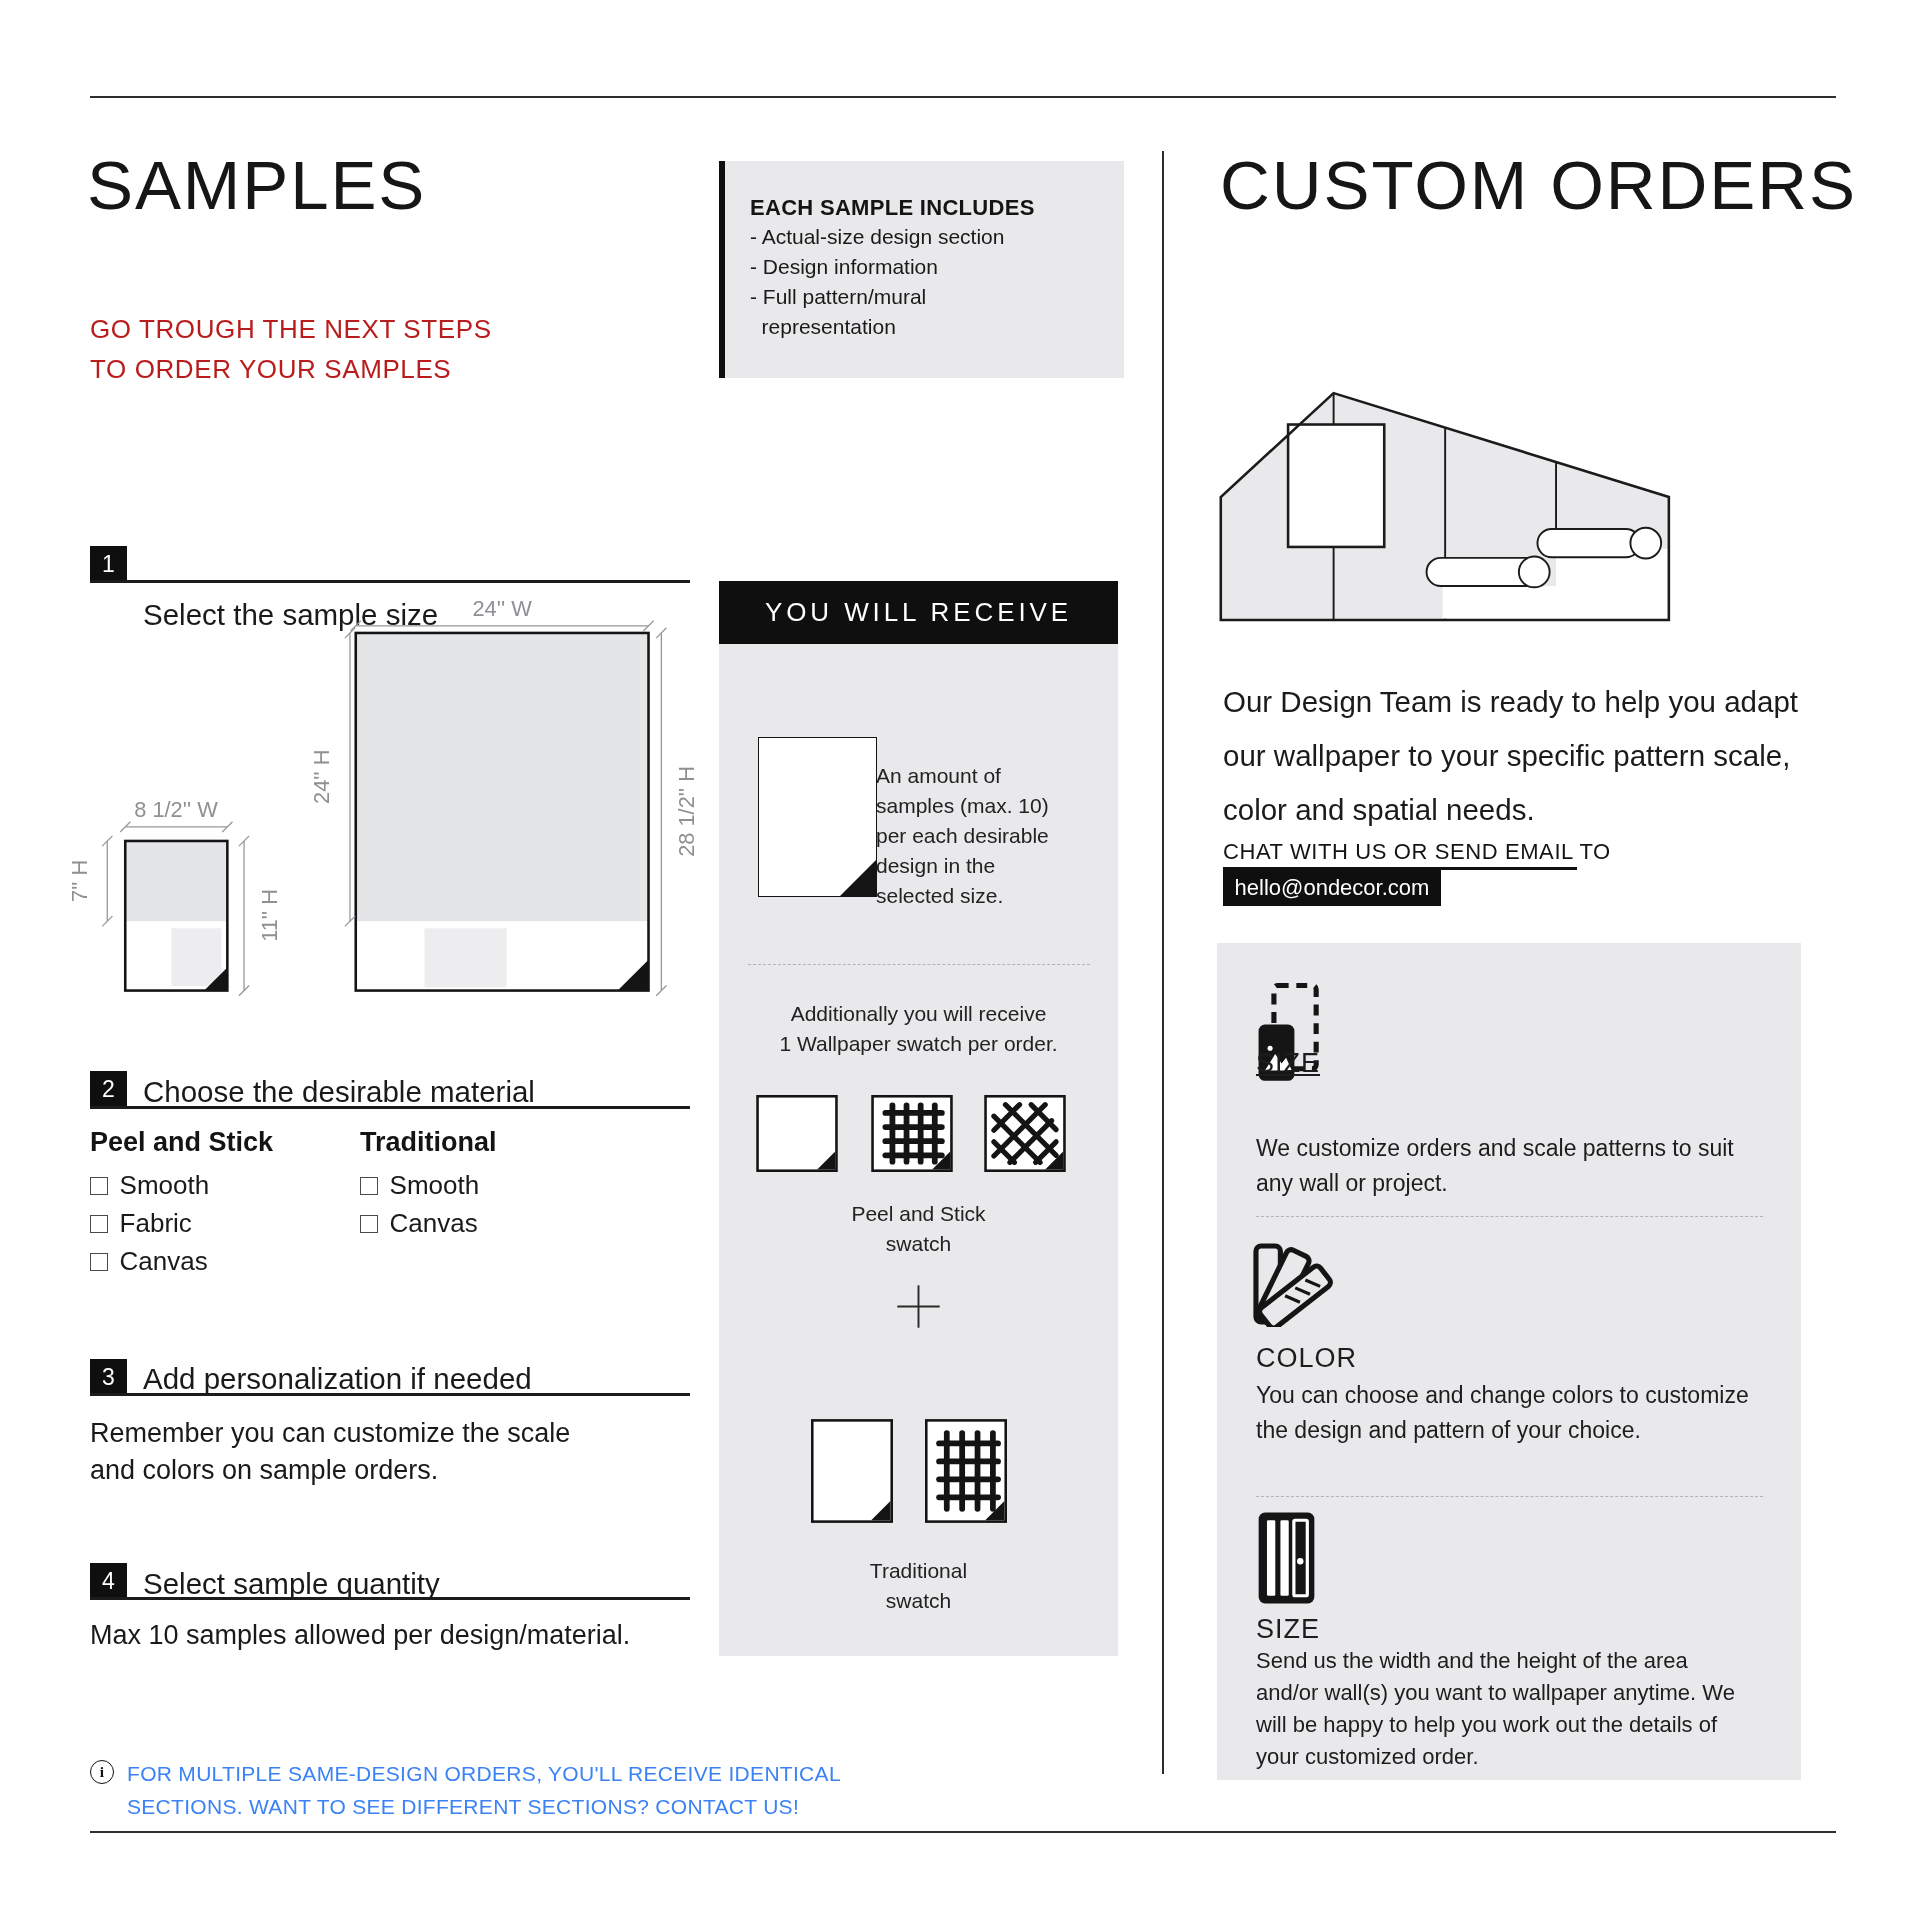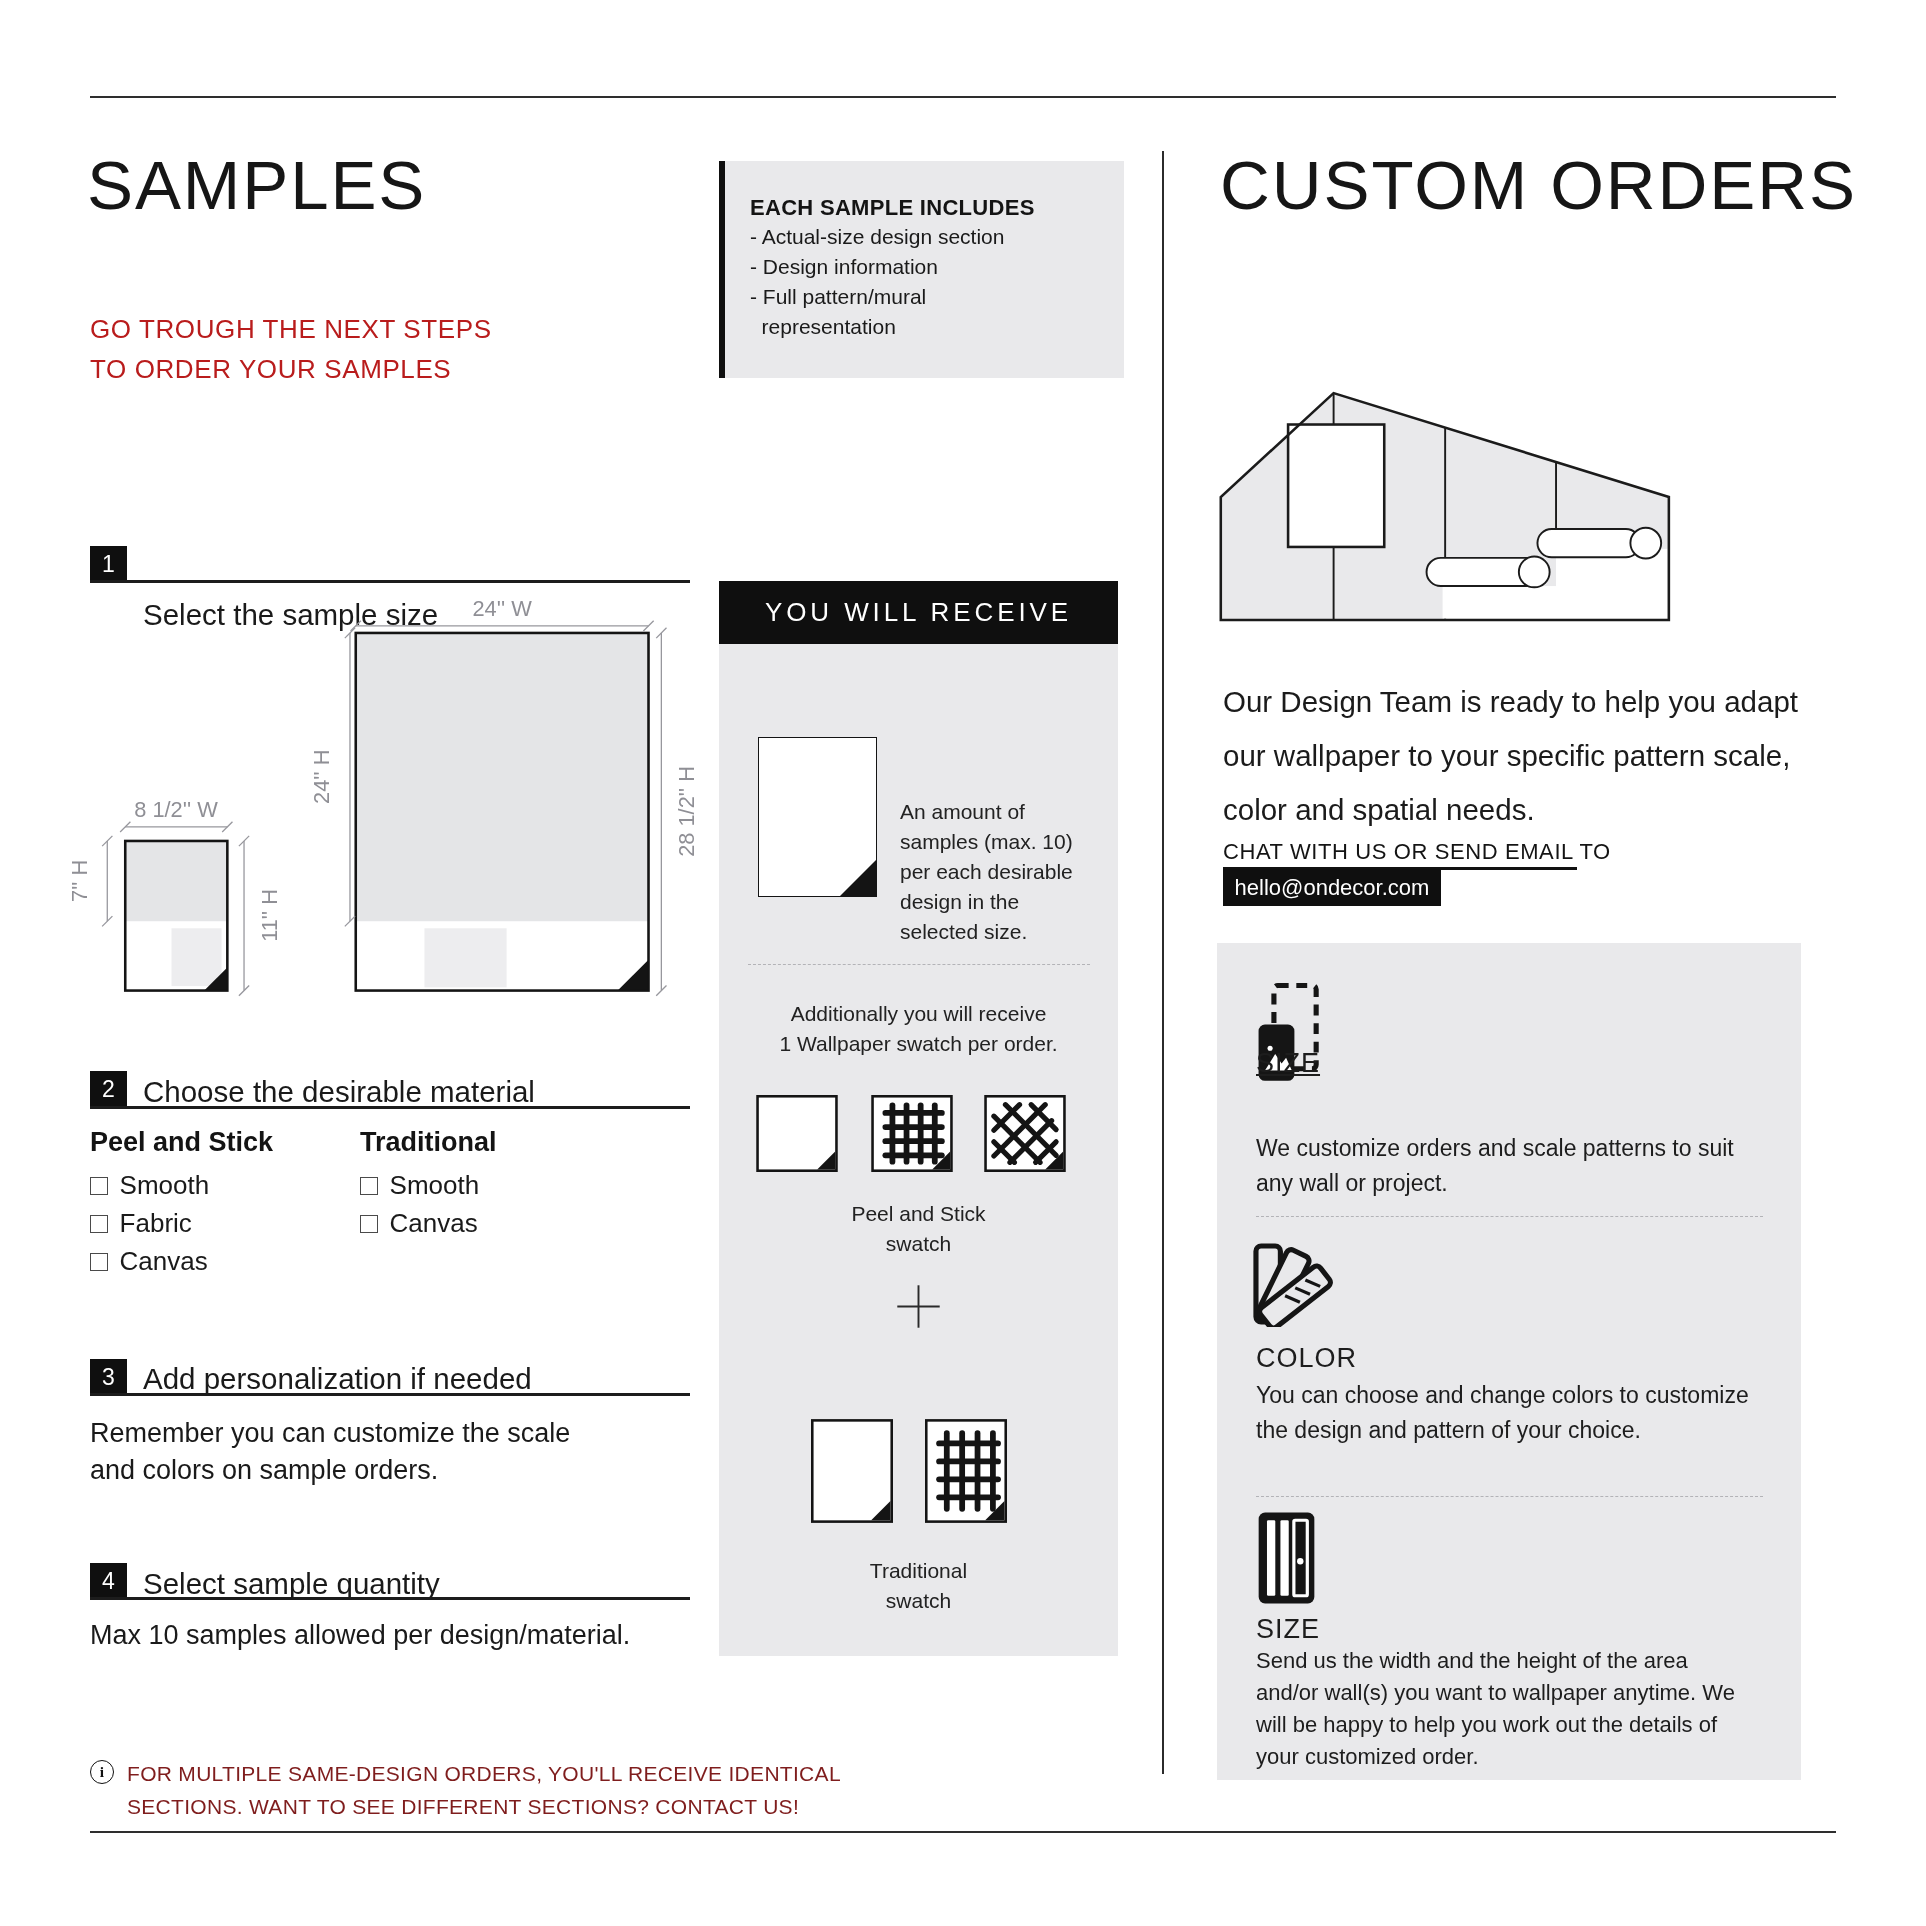--- a/index.html
+++ b/index.html
@@ -25,21 +25,21 @@
   .fold{position:absolute;right:0;bottom:0;width:0;height:0;
         border-bottom:36px solid #141414;border-left:36px solid transparent;}
   .dashed{border-top:1.3px dashed #b3b3b7;height:0;}
   .mat-title{font-size:27px;font-weight:700;color:#141414;}
   .mat-row{display:flex;align-items:center;font-size:26px;color:#1a1a1a;}
   .chk{display:inline-block;width:16px;height:16px;border:1.3px solid #4a4a4a;background:#fff;margin-right:11.6px;flex:0 0 auto;}
   .chat{font-size:22px;letter-spacing:0.6px;font-weight:500;color:#141414;}
   .badge{background:#0f0f0f;color:#fff;font-size:22px;line-height:37px;height:37px;padding:0 11.6px;display:inline-block;}
   .sec-head{font-size:27px;letter-spacing:1px;color:#1d1d1d;}
   .sec-body{font-size:23px;line-height:35px;color:#1d1d1d;}
-  .footer-note{font-size:21px;line-height:33px;letter-spacing:0.3px;color:#7f1d1d;}
+  .footer-note{font-size:21px;line-height:33px;letter-spacing:0.3px;color:#3b82f6;}
   .circle-i{width:22px;height:22px;border:1.9px solid #111;border-radius:50%;display:flex;align-items:center;
             justify-content:center;font-family:"Liberation Serif",serif;font-weight:700;font-size:15.4px;color:#111;}
   .intro{font-size:29.5px;line-height:54px;font-weight:300;color:#1b1b1b;}
   svg text{font-family:"Liberation Sans",sans-serif;}
 </style>
 </head>
 <body>
 
 <div class="page">
 
@@ -157,21 +157,21 @@
     <div class="inc-item">- Full pattern/mural</div>
     <div class="inc-item" style="padding-left:11.6px;">representation</div>
   </div>
 
   <div class="abs banner" style="left:719px;top:581px;width:399px;height:63px;">YOU WILL RECEIVE</div>
   <div class="abs gray-box" style="left:719px;top:644px;width:399px;height:1012px;"></div>
 
   <div class="paper abs" style="left:758px;top:737px;width:117px;height:158px;">
     <span class="fold"></span>
   </div>
-  <div class="abs mid-text" style="left:900px;top:761px;width:193px;margin-top:36px;">An amount of samples (max. 10) per each desirable design in the selected size.</div>
+  <div class="abs mid-text" style="left:876px;top:761px;width:193px;">An amount of samples (max. 10) per each desirable design in the selected size.</div>
 
   <div class="abs dashed" style="left:748px;top:964px;width:342px;"></div>
 
   <div class="abs mid-text center" style="left:719px;top:999px;width:399px;">
     <div>Additionally you will receive</div>
     <div>1 Wallpaper swatch per order.</div>
   </div>
 
   <svg class="abs" style="left:756px;top:1095px;" width="82" height="77" viewBox="0 0 127 120">
     <rect x="2" y="2" width="123" height="116" fill="#fff" stroke="#141414" stroke-width="4"></rect>

